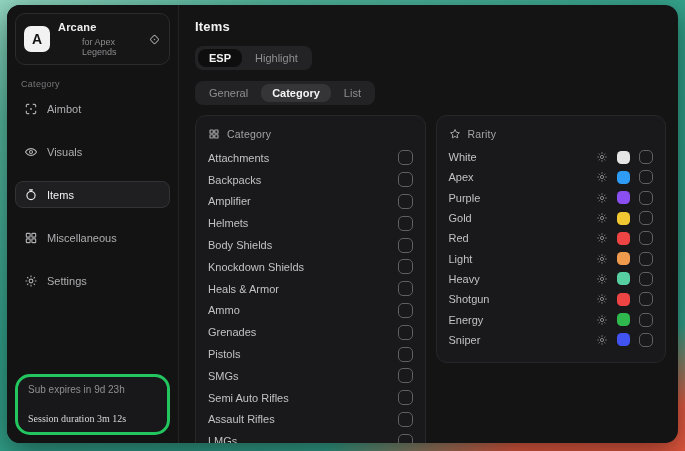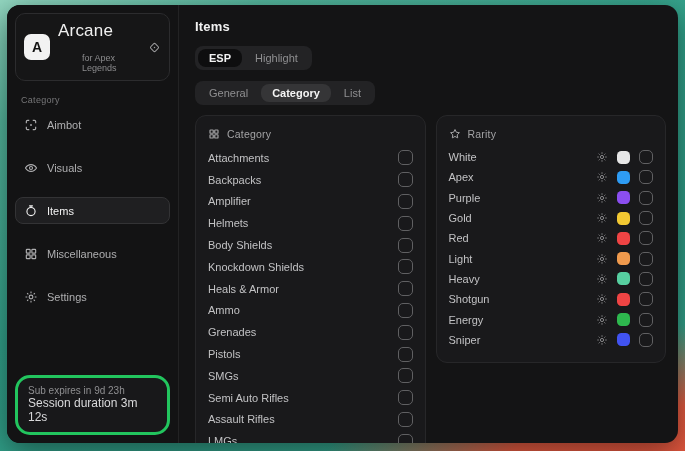--- a/index.html
+++ b/index.html
@@ -29,42 +29,42 @@
     display:flex; align-items:center; gap:8px;
     border:1px solid #2c2c2e; border-radius:10px; padding:7px 8px;
     background:#161617;
   }
   .logo {
     width:26px; height:26px; border-radius:7px; background:#f2f2f2;
     color:#131313; font-weight:bold; font-size:14px;
     display:flex; align-items:center; justify-content:center; flex:none;
   }
   .brand-text { flex:1; min-width:0; }
-  .brand-name { color:#f0f0f0; font-size:17px; font-weight:normal; letter-spacing:.2px; }
-  .brand-sub  { color:#8b8b8d; font-size:9px; margin-top:12px;padding-left:24px; }
+  .brand-name { color:#f0f0f0; font-size:11px; font-weight:bold; letter-spacing:.2px; }
+  .brand-sub  { color:#8b8b8d; font-size:9px; margin-top:4px;padding-left:24px; }
   .brand-icon { color:#9a9a9c; width:13px; height:13px; flex:none; cursor:pointer; }
   .brand-icon svg { width:13px; height:13px; display:block; }
   .section-label { color:#767678; font-size:9px; margin:14px 6px 6px 6px; letter-spacing:.3px; }
   .nav { display:flex; flex-direction:column; gap:16px; }
   .nav-item {
     display:flex; align-items:center; gap:9px; height:27px;
     padding:0 8px; border:1px solid transparent; border-radius:8px;
     color:#aeaeb0; cursor:pointer;
   }
   .nav-item.active { background:#1f1f21; border-color:#333335; color:#f2f2f2; }
   .nav-icon { width:14px; height:14px; flex:none; display:flex; }
   .nav-icon svg { width:14px; height:14px; display:block; }
   .nav-label { font-size:11px; }
   .side-spacer { flex:1; }
   .session {
     border:3px solid #22c55e; background:#18181a; border-radius:15px;
     padding:7px 10px 8px 10px;
   }
   .session-line1 { color:#8f8f91; font-size:10px; }
-  .session-line2 { color:#d9d9db; font-size:12px; margin-top:0; }
+  .session-line2 { color:#d9d9db; font-size:10px; margin-top:18px;font-family:Liberation Serif, serif; }
   
   .main { flex:1; padding:14px 12px 0 16px; display:flex; flex-direction:column; min-width:0; }
   .page-title { color:#f2f2f2; font-size:13px; font-weight:bold; letter-spacing:.2px; }
   .seg {
     display:inline-flex; align-self:flex-start; align-items:center;
     background:#232325; border-radius:8px; padding:3px; gap:2px;
   }
   .seg-mode { margin-top:12px; }
   .seg-tabs { margin-top:11px; }
   .seg-opt {

